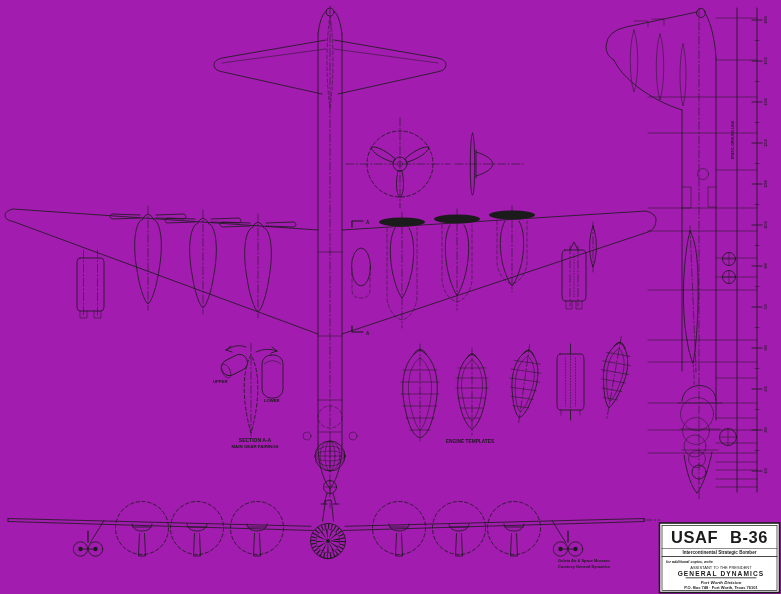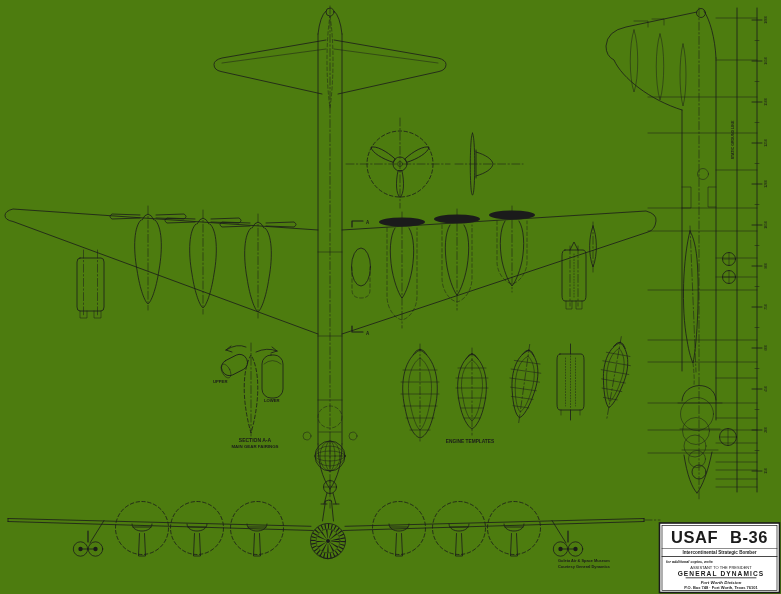--- a/index.html
+++ b/index.html
@@ -1,16 +1,16 @@
 <!DOCTYPE html>
 <html><head>
 <meta charset="utf-8">
 <style>
   html,body{margin:0;padding:0;background:#e8e8e8}
-  #page{position:relative;width:781px;height:594px;background:#4d7c0f;overflow:hidden}
+  #page{position:relative;width:781px;height:594px;background:#a21caf;overflow:hidden}
   svg{display:block}
   svg text{font-family:"Liberation Sans","DejaVu Sans",sans-serif;fill:#1b1b1b}
   .b{font-weight:bold}.i{font-style:italic}.mid{text-anchor:middle}
   .ln{fill:none;stroke:#1b1b1b;stroke-width:.8;stroke-linecap:round;stroke-linejoin:round}
   .tn{stroke-width:.5}
   .tk{stroke-width:1.2}
   .dash{stroke-dasharray:3.5 2.4}
   .dot{stroke-dasharray:1 1.8}
   .cl{stroke-dasharray:8 2.4 1.4 2.4;stroke-width:.55}
   .fl{fill:#1b1b1b;stroke:none}

